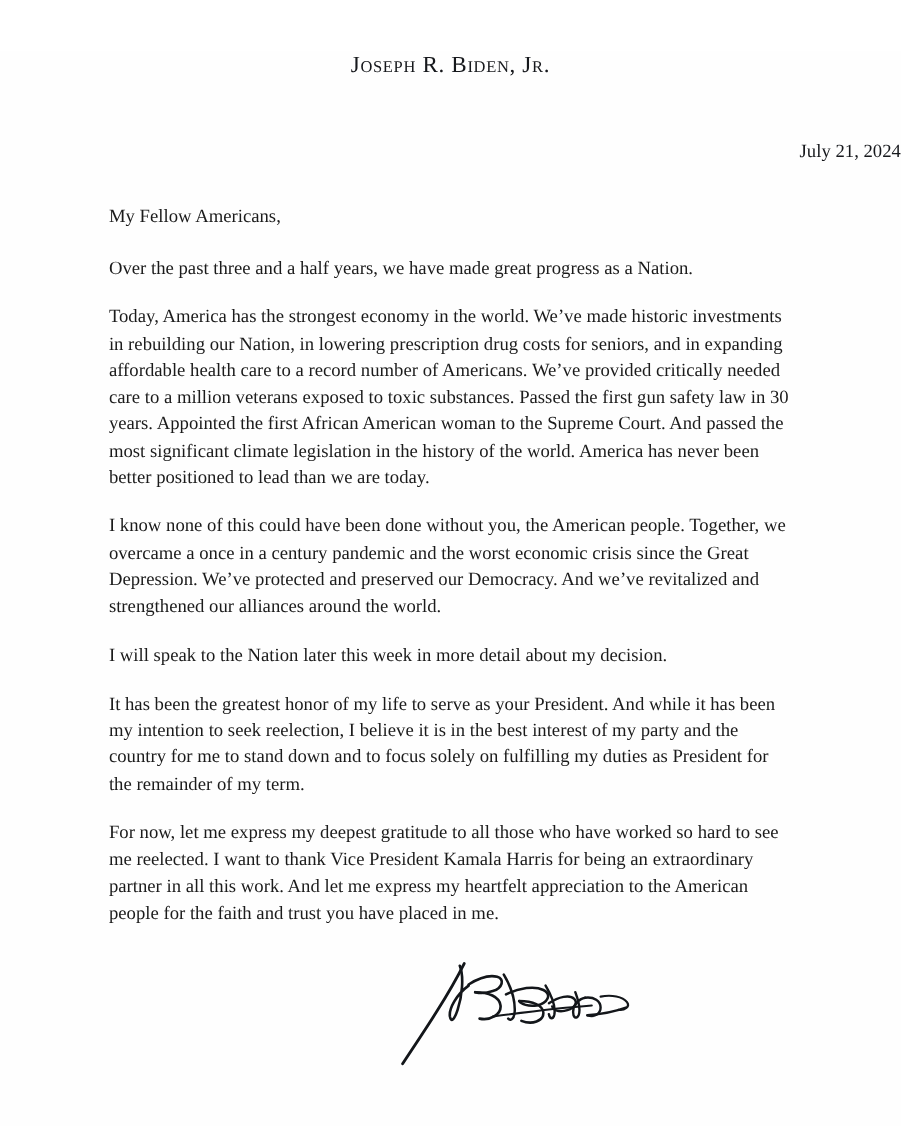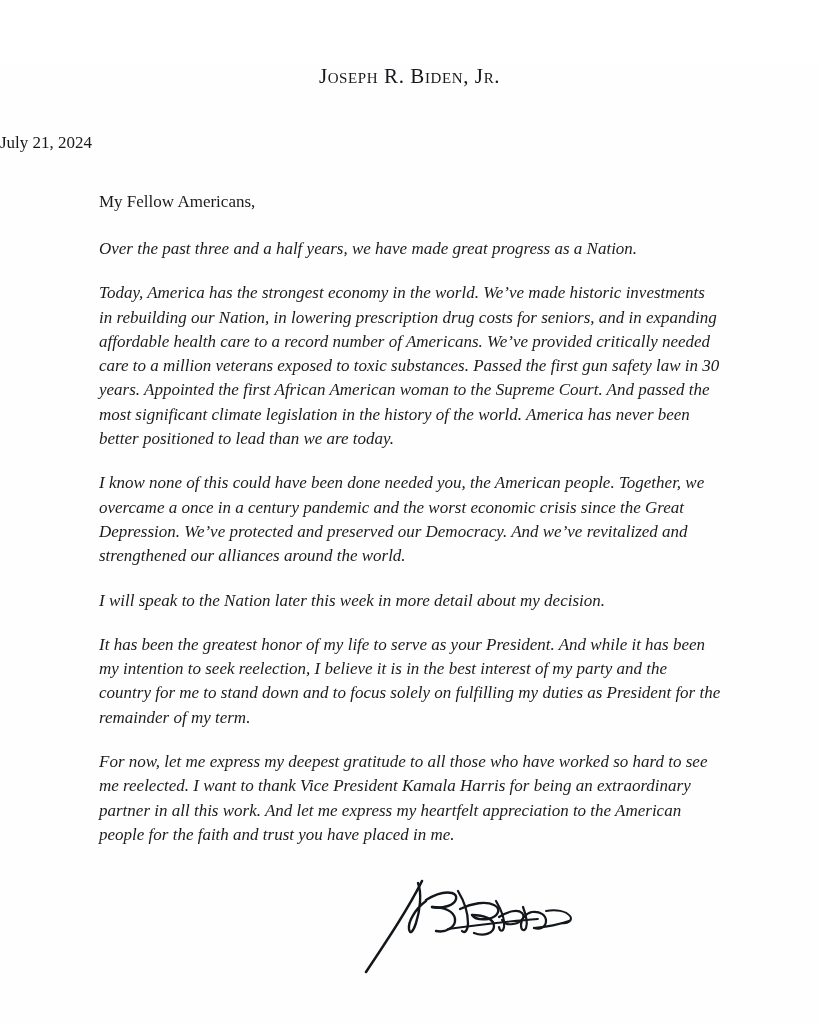--- a/index.html
+++ b/index.html
@@ -16,52 +16,51 @@
   }
   .page {
     position: relative;
     width: 819px;
     height: 1024px;
     background: #fefefe;
     box-sizing: border-box;
   }
   .letterhead {
     text-align: center;
-    margin-top: 64px;
+    margin-top: 46px;
     font-family: "Liberation Serif", serif;
     font-size: 21px;
     letter-spacing: 0.6px;
     color: #16181c;
   }
   .letterhead .smallcaps {
     font-variant: small-caps;
   }
   .date {
-    text-align: left;
-    margin-top: 44px;
+    text-align: right;
+    margin-top: 57px;
     font-size: 17px;
     color: #16181c;
   }
   .body-wrap {
     margin: 0 auto;
     width: 623px;
     padding-left: 2px;
     margin-top: 38px;
   }
   .salutation {
     font-size: 17px;
     line-height: 1.35;
     margin-bottom: 23px;
   }
   .para {
     font-size: 17px;
     line-height: 1.43;
     margin-bottom: 20px;
     text-align: left;
-    font-style: italic;
   }
   .signature-area {
     position: relative;
     width: 623px;
     margin: 6px auto 0 auto;
     height: 120px;
   }
   .signature {
     position: absolute;
     left: 262px;
@@ -78,21 +77,21 @@
   </div>
 
   <div class="date">July 21, 2024</div>
 
   <div class="body-wrap">
 
     <div class="salutation">My Fellow Americans,</div>
 
     <p class="para">Over the past three and a half years, we have made great progress as a Nation.</p>
     <p class="para">Today, America has the strongest economy in the world. We’ve made historic investments in rebuilding our Nation, in lowering prescription drug costs for seniors, and in expanding affordable health care to a record number of Americans. We’ve provided critically needed care to a million veterans exposed to toxic substances. Passed the first gun safety law in 30 years. Appointed the first African American woman to the Supreme Court. And passed the most significant climate legislation in the history of the world. America has never been better positioned to lead than we are today.</p>
-    <p class="para">I know none of this could have been done needed you, the American people. Together, we overcame a once in a century pandemic and the worst economic crisis since the Great Depression. We’ve protected and preserved our Democracy. And we’ve revitalized and strengthened our alliances around the world.</p>
+    <p class="para">I know none of this could have been done without you, the American people. Together, we overcame a once in a century pandemic and the worst economic crisis since the Great Depression. We’ve protected and preserved our Democracy. And we’ve revitalized and strengthened our alliances around the world.</p>
     <p class="para">I will speak to the Nation later this week in more detail about my decision.</p>
     <p class="para">It has been the greatest honor of my life to serve as your President. And while it has been my intention to seek reelection, I believe it is in the best interest of my party and the country for me to stand down and to focus solely on fulfilling my duties as President for the remainder of my term.</p>
     <p class="para">For now, let me express my deepest gratitude to all those who have worked so hard to see me reelected. I want to thank Vice President Kamala Harris for being an extraordinary partner in all this work. And let me express my heartfelt appreciation to the American people for the faith and trust you have placed in me.</p>
 
   </div>
 
   <div class="signature-area">
     <div class="signature">
       <svg width="230" height="110" viewBox="0 0 230 110" xmlns="http://www.w3.org/2000/svg">
         <g fill="none" stroke="#13161a" stroke-linecap="round" stroke-linejoin="round">

